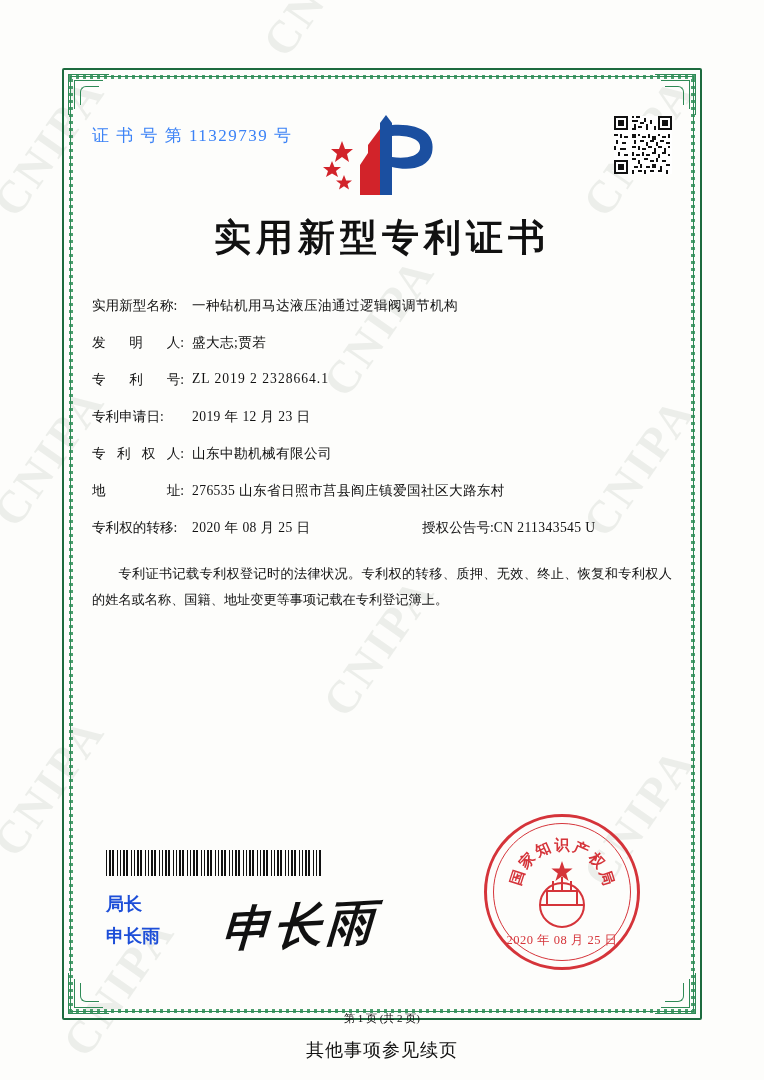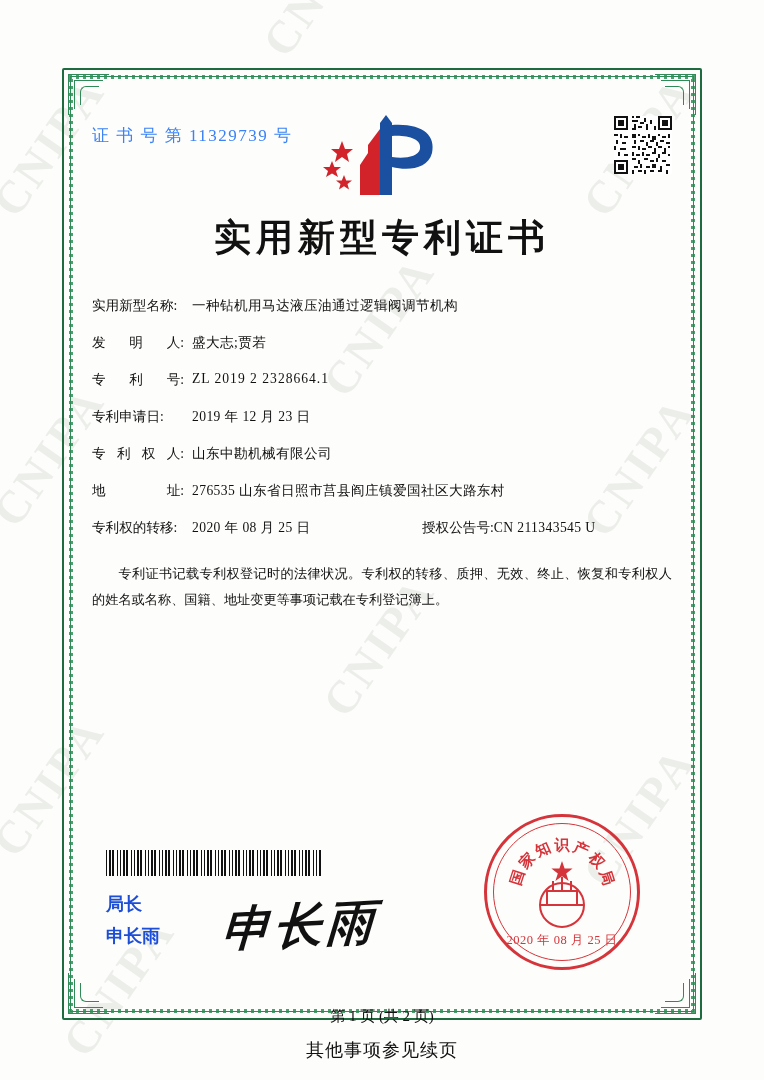--- a/index.html
+++ b/index.html
@@ -268,21 +268,21 @@
     letter-spacing: .5px;
     color: #d2232a;
   }
 
   
   .page-num {
     position: absolute;
     left: 0; right: 0;
     bottom: -22px;
     text-align: center;
-    font-size: 15px;
+    font-size: 11px;
     color: #111;
   }
   .footnote {
     position: absolute;
     left: 0; right: 0;
     bottom: 18px;
     text-align: center;
     font-size: 18px;
     color: #111;
     letter-spacing: 1px;

